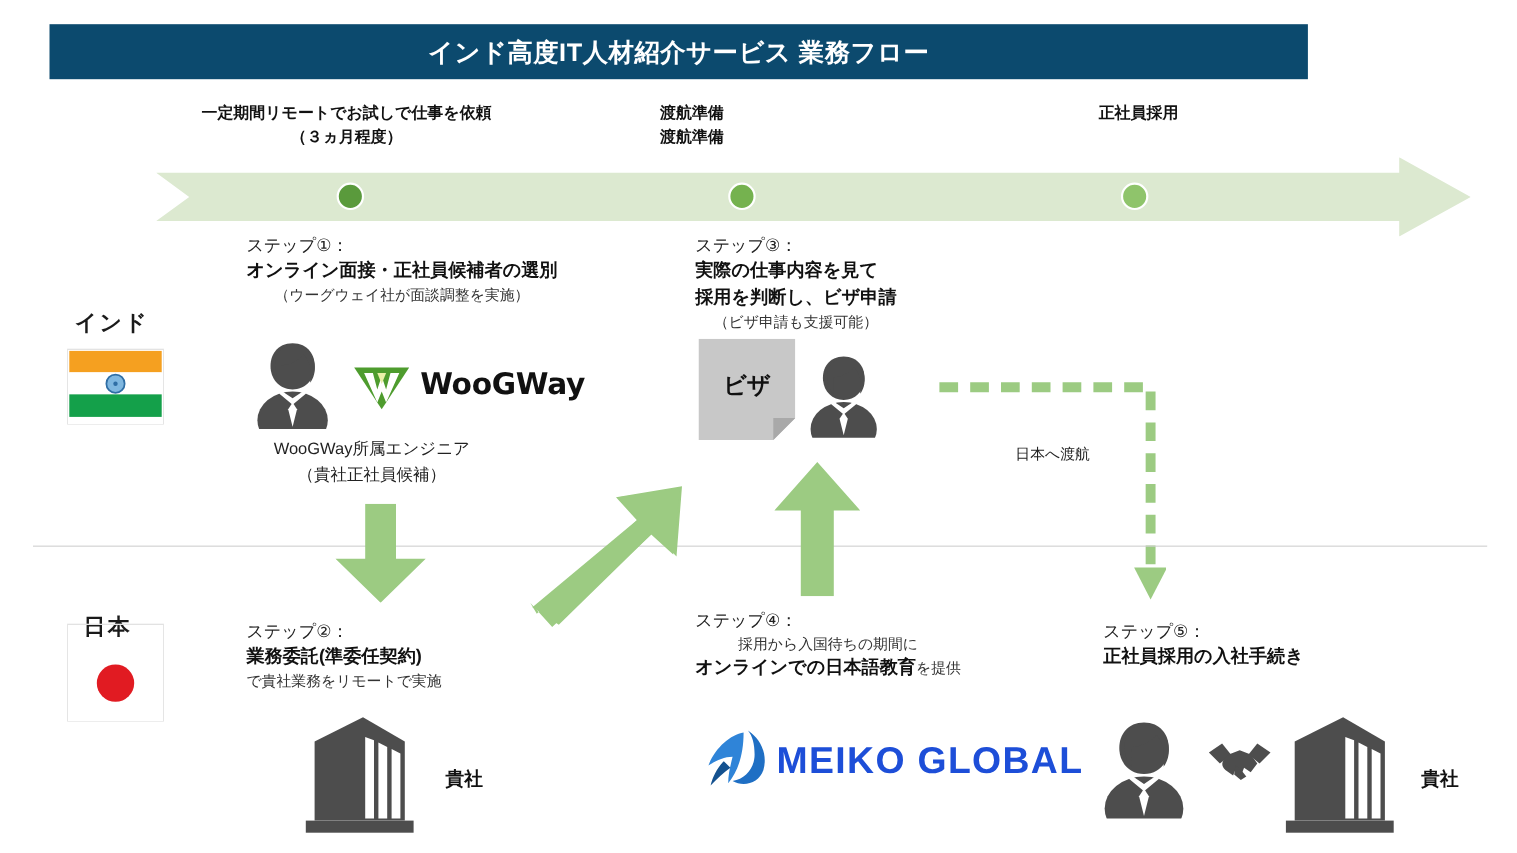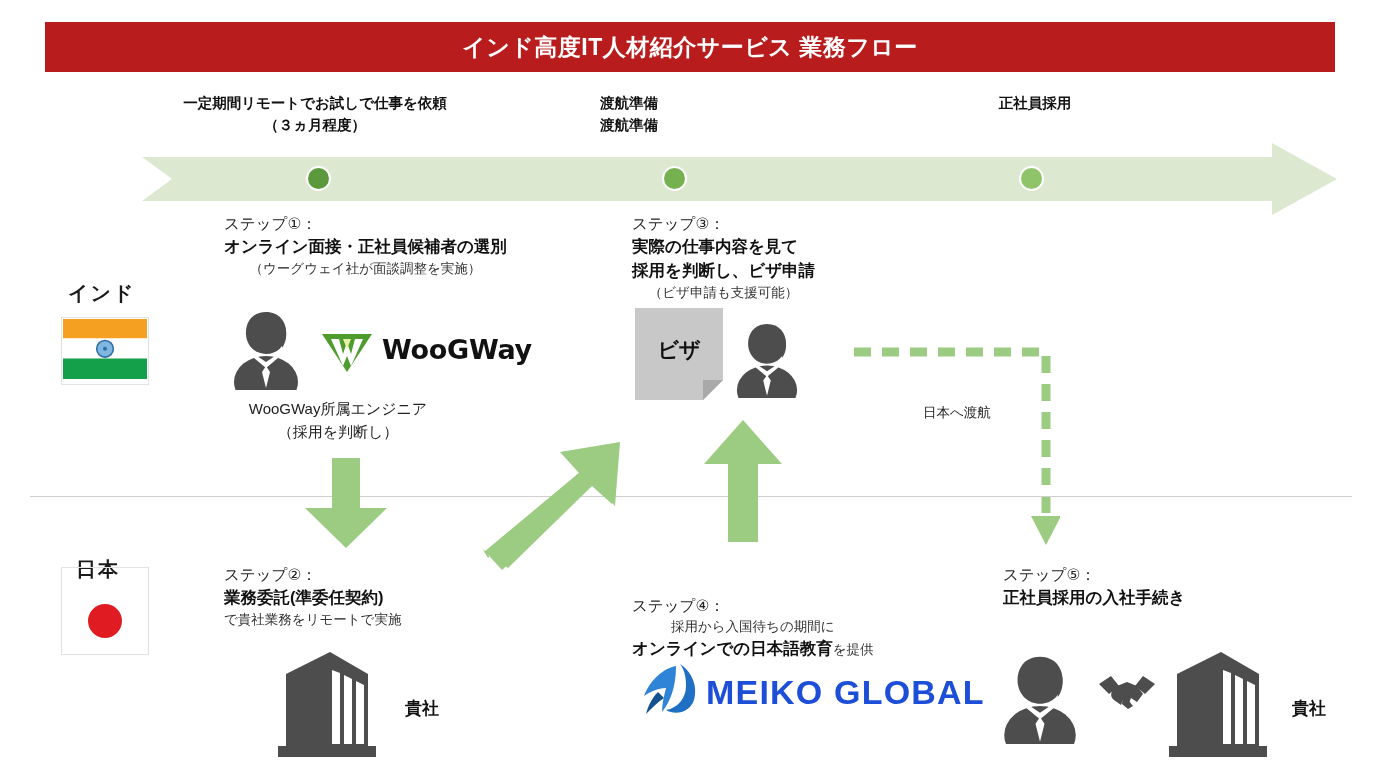--- a/index.html
+++ b/index.html
@@ -5,22 +5,22 @@
   html,body{margin:0;padding:0;background:#ffffff;}
   body{
     width:1379px;height:775px;position:relative;overflow:hidden;
     font-family:"Liberation Sans","DejaVu Sans",sans-serif;
     color:#1a1a1a;
   }
   .abs{position:absolute;}
 
   
   #title-bar{
-    left:45px;top:22px;width:1290px;height:50px;
-    background:#b91c1c;display:flex;align-items:center;justify-content:center;
+    left:45px;top:22px;width:1144px;height:50px;
+    background:#0c4a6e;display:flex;align-items:center;justify-content:center;
   }
   #title-text{
     color:#ffffff;font-weight:bold;font-size:23px;letter-spacing:.5px;
     white-space:nowrap;
   }
 
   
   #timeline-band{left:142px;top:143px;width:1195px;height:72px;}
   #timeline-band svg{display:block;}
   .tl-label{
@@ -137,21 +137,21 @@
   <svg width="54" height="44" viewBox="0 0 54 44">
     <path d="M2 4 L52 4 L27 42 Z" fill="#4e9c2e"></path>
     <path d="M11 9 L19 9 L23 24 L27 12 L31 24 L35 9 L43 9 L31 36 L27 26 L23 36 Z" fill="#ffffff"></path>
     <path d="M23 9 L31 9 L27 19 Z" fill="#e9f0a8"></path>
   </svg>
 </div>
 <div class="abs" id="woogway-text" style="left:382px;top:334px;">WooGWay</div>
 
 <div class="abs cap" style="left:228px;top:398px;width:220px;">
   <div>WooGWay所属エンジニア</div>
-  <div>（採用を判断し）</div>
+  <div>（貴社正社員候補）</div>
 </div>
 
 <div class="abs" style="left:632px;top:212px;">
   <div class="step-head">ステップ③：</div>
   <div class="step-strong">実際の仕事内容を見て</div>
   <div class="step-strong">採用を判断し、ビザ申請</div>
   <div class="step-sub">（ビザ申請も支援可能）</div>
 </div>
 
 <div class="abs" id="visa-doc">
@@ -211,21 +211,21 @@
   <svg width="108" height="110" viewBox="0 0 108 110">
     <path d="M14 26 L58 4 L96 26 L96 98 L14 98 Z" fill="#4d4d4d"></path>
     <rect x="6" y="98" width="98" height="11" fill="#4d4d4d"></rect>
     <path d="M60 22 L60 96 L68 96 L68 25 Z" fill="#ffffff"></path>
     <path d="M72 27 L72 96 L80 96 L80 31 Z" fill="#ffffff"></path>
     <path d="M84 33 L84 96 L92 96 L92 37 Z" fill="#ffffff"></path>
   </svg>
 </div>
 <div class="abs co-label" style="left:405px;top:697px;">貴社</div>
 
-<div class="abs" style="left:632px;top:594px;">
+<div class="abs" style="left:632px;top:553px;">
   <div class="step-head">ステップ④：</div>
   <div class="step-sub">採用から入国待ちの期間に</div>
   <div style="white-space:nowrap;">
     <span class="step-strong" style="display:inline;">オンラインでの日本語教育</span><span class="step-sub" style="display:inline;">を提供</span>
   </div>
 </div>
 
 <div class="abs" style="left:640px;top:662px;">
   <svg width="62" height="56" viewBox="0 0 62 56">
     <path d="M40 2 C52 10 58 24 54 38 C50 50 36 54 26 48 C38 46 46 36 46 24 C46 14 44 7 40 2 Z" fill="#1f6fc4"></path>

